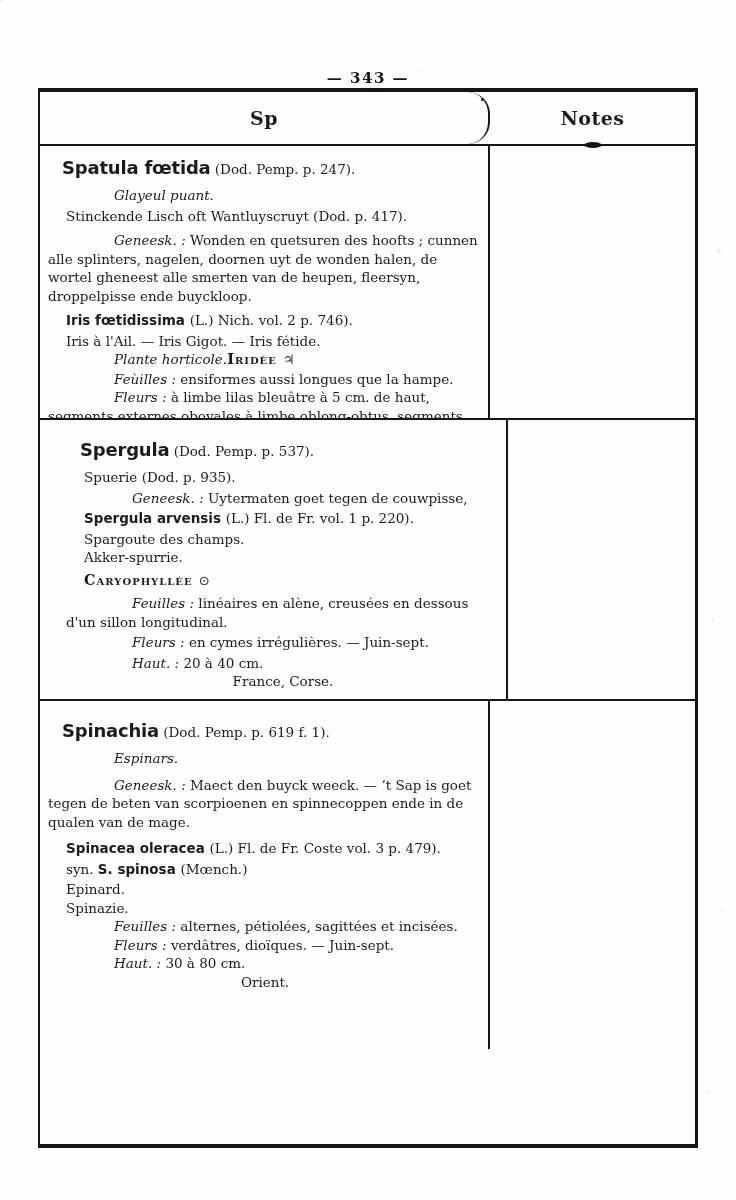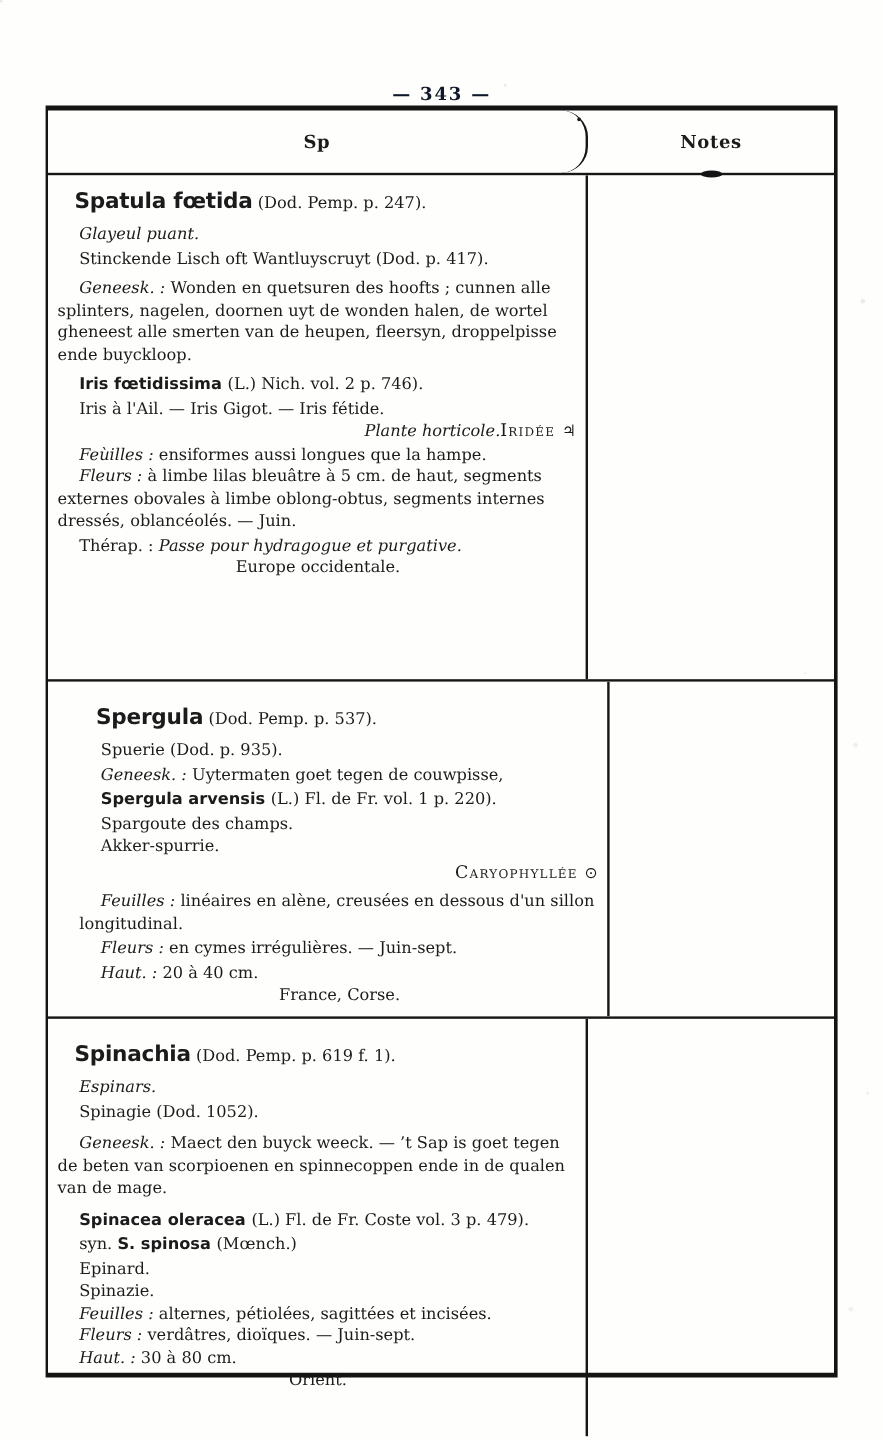--- a/index.html
+++ b/index.html
@@ -21,21 +21,21 @@
     position:absolute; left:38px; top:88px;
     width:660px; height:1060px;
     border:solid #141414;
     border-width:4px 3px 4px 2px;
     background:transparent;
   }
   .row { display:flex; width:100%; }
   .hdr { height:54px; border-bottom:2px solid #161616; }
   .hdr-cell {
     display:flex; align-items:center; justify-content:center;
-    font-weight:700; font-size:15px; letter-spacing:0.5px;
+    font-weight:700; font-size:19px; letter-spacing:0.5px;
     position:relative;
     border-radius:22px;
   }
   .col-l { width:450px; border-right:2px solid #161616; }
   .col-r { flex:1; }
   .hdr-dot {
     position:absolute; top:6px; right:4px;
     width:3px; height:3px; border-radius:50%; background:#1a1a1a;
   }
   .hdr-blot {
@@ -47,37 +47,37 @@
   .cell-left {
     width:450px; border-right:2px solid #161616;
     padding:8px 6px 4px 8px;
     font-size:13.5px; line-height:18.5px;
     overflow:hidden;
   }
   .sec2 .cell-left, .sec3 .cell-left { padding-top:16px; }
   .cell-right { flex:1; }
   .blk { text-indent:18px; }
   .blk.al-center { text-align:center; text-indent:0; }
-  .blk.split { display:flex; justify-content:flex-end; align-items:baseline; text-indent:0; }
+  .blk.split { display:flex; justify-content:flex-start; align-items:baseline; text-indent:0; }
   .blk.split .main { padding-left:18px; }
   .blk.title-line { margin:2px 0 5px; text-indent:14px; line-height:24px; }
   .blk.mt2 { margin-top:2px; }
   .blk.mt4 { margin-top:4px; }
   .blk.mt6 { margin-top:6px; }
   .blk.mt8 { margin-top:8px; }
   .rtag { margin-right:2px; white-space:nowrap; }
   .sg-title {
     font-family:"DejaVu Sans", sans-serif;
     font-weight:700; font-size:18px; letter-spacing:-0.2px;
   }
   .sg-b { font-family:"DejaVu Sans", sans-serif; font-weight:700; font-size:13.5px; }
-  .sg-i { font-style:italic; }
+  .sg-i { font-style:italic;margin-left:48px; }
   .sg-p { }
   .sg-sc {
-    font-variant:small-caps; font-weight:400;
+    font-variant:small-caps; font-weight:700;
     font-size:14.5px; letter-spacing:1px;
   }
   .sg-sym { font-family:"DejaVu Sans", sans-serif; font-size:13px; }
   .speckles {
     position:absolute; top:0; left:0; width:2px; height:2px; border-radius:50%;
     background:rgba(0,0,0,0.10);
     box-shadow: 718px 250px 0 1px rgba(0,0,0,0.07),
                 712px 620px 0 1px rgba(0,0,0,0.06),
                 722px 910px 0 0 rgba(0,0,0,0.08),
                 708px 1090px 0 1px rgba(0,0,0,0.05),
@@ -98,21 +98,21 @@
       <div class="hdr-cell col-l">
         <span>Sp</span>
         <span class="hdr-dot"></span>
       </div>
       <div class="hdr-cell col-r">
         <span>Notes</span>
         <span class="hdr-blot"></span>
       </div>
     </div>
 
-  <div class="row sec sec1 divided" style="height: 422px;">
+  <div class="row sec sec1 divided" style="height: 274px;">
         <div class="cell-left">
           <div class="blk title-line"><span class="main"><span class="sg-title">Spatula fœtida</span><span class="sg-p"> (Dod. Pemp. p. 247).</span></span></div>
           <div class="blk"><span class="main"><span class="sg-i">Glayeul puant.</span></span></div>
           <div class="blk mt2"><span class="main"><span class="sg-p">Stinckende Lisch oft Wantluyscruyt (Dod. p. 417).</span></span></div>
           <div class="blk mt6"><span class="main"><span class="sg-i">Geneesk. : </span><span class="sg-p">Wonden en quetsuren des hoofts ; cunnen alle splinters, nagelen, doornen uyt de wonden halen, de wortel gheneest alle smerten van de heupen, fleersyn, droppelpisse ende buyckloop.</span></span></div>
           <div class="blk mt6"><span class="main"><span class="sg-b">Iris fœtidissima </span><span class="sg-p">(L.) Nich. vol. 2 p. 746).</span></span></div>
           <div class="blk mt2"><span class="main"><span class="sg-p">Iris à l'Ail. — Iris Gigot. — Iris fétide.</span></span></div>
           <div class="blk split">
             <span class="main"><span class="sg-i">Plante horticole.</span></span>
             <span class="rtag"><span class="sg-sc">Iridée </span><span class="sg-sym">♃</span></span>
@@ -140,21 +140,20 @@
           <div class="blk mt2"><span class="main"><span class="sg-i">Fleurs : </span><span class="sg-p">en cymes irrégulières. — Juin-sept.</span></span></div>
           <div class="blk mt2"><span class="main"><span class="sg-i">Haut. : </span><span class="sg-p">20 à 40 cm.</span></span></div>
           <div class="blk al-center"><span class="main"><span class="sg-p">France, Corse.</span></span></div>
         </div>
         <div class="cell-right"></div>
       </div>
       <div class="row sec sec3" style="height: 348px;">
         <div class="cell-left">
           <div class="blk title-line"><span class="main"><span class="sg-title">Spinachia</span><span class="sg-p"> (Dod. Pemp. p. 619 f. 1).</span></span></div>
           <div class="blk"><span class="main"><span class="sg-i">Espinars.</span></span></div>
-          <div class="blk mt2"><span class="main"><span class="sg-p">Spinagie (Dod. 1052).</span></span></div>
           <div class="blk mt8"><span class="main"><span class="sg-i">Geneesk. : </span><span class="sg-p">Maect den buyck weeck. — ’t Sap is goet tegen de beten van scorpioenen en spinnecoppen ende in de qualen van de mage.</span></span></div>
           <div class="blk mt8"><span class="main"><span class="sg-b">Spinacea oleracea </span><span class="sg-p">(L.) Fl. de Fr. Coste vol. 3 p. 479).</span></span></div>
           <div class="blk mt2"><span class="main"><span class="sg-p">syn. </span><span class="sg-b">S. spinosa </span><span class="sg-p">(Mœnch.)</span></span></div>
           <div class="blk mt2"><span class="main"><span class="sg-p">Epinard.</span></span></div>
           <div class="blk"><span class="main"><span class="sg-p">Spinazie.</span></span></div>
           <div class="blk"><span class="main"><span class="sg-i">Feuilles : </span><span class="sg-p">alternes, pétiolées, sagittées et incisées.</span></span></div>
           <div class="blk"><span class="main"><span class="sg-i">Fleurs : </span><span class="sg-p">verdâtres, dioïques. — Juin-sept.</span></span></div>
           <div class="blk"><span class="main"><span class="sg-i">Haut. : </span><span class="sg-p">30 à 80 cm.</span></span></div>
           <div class="blk al-center"><span class="main"><span class="sg-p">Orient.</span></span></div>
         </div>

